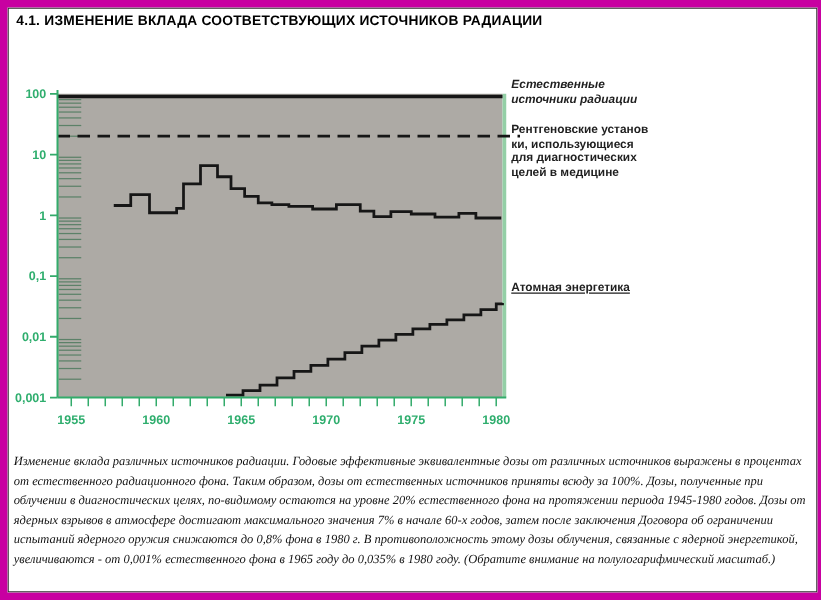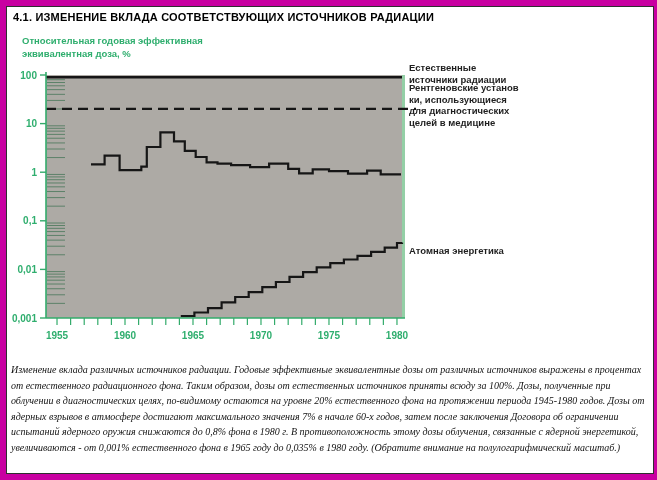--- a/index.html
+++ b/index.html
@@ -27,40 +27,38 @@
     position:absolute;left:16px;top:28px;
     font-size:9.5px;font-weight:bold;color:#2fae6e;
     line-height:13px;white-space:pre-line;
   }
   svg.chart{position:absolute;left:0;top:0;}
   .lg{
     position:absolute;left:403px;
     font-size:9.5px;font-weight:bold;color:#1f1f1f;
     line-height:11.5px;white-space:pre-line;
   }
-  .lg-natural{top:56px;}
-  .lg-xray{top:76px;}
+  .lg-natural{top:56px;font-style:italic;}
+  .lg-xray{top:92px;}
   .lg-explosions{top:158px;}
-  .lg-atomic{top:239px;}
+  .lg-atomic{top:219px;text-decoration:underline;}
   .caption{
     position:absolute;left:5px;top:356px;width:643px;
     font-family:"Liberation Serif",serif;font-style:italic;
     font-size:10px;line-height:15.6px;color:#111;
   }
 </style>
 </head>
 <body>
 
 <div class="page">
   <div class="frame"></div>
 
   <div class="title">4.1. ИЗМЕНЕНИЕ ВКЛАДА СООТВЕТСТВУЮЩИХ ИСТОЧНИКОВ РАДИАЦИИ</div>
 
-  <div class="ylabel">Относительная годовая эффективная
-эквивалентная доза, %</div>
 
   <svg class="chart" id="chart-svg" width="655" height="345">
       <rect x="40" y="69" width="356" height="243" fill="#adaaa5"></rect>
       <line x1="41" y1="297.3699422107305" x2="59" y2="297.3699422107305" stroke="#4e7a5e" stroke-width="1" opacity="0.85"></line>
       <line x1="41" y1="288.8119070206244" x2="59" y2="288.8119070206244" stroke="#4e7a5e" stroke-width="1" opacity="0.85"></line>
       <line x1="41" y1="282.73988442146106" x2="59" y2="282.73988442146106" stroke="#4e7a5e" stroke-width="1" opacity="0.85"></line>
       <line x1="41" y1="278.0300577892695" x2="59" y2="278.0300577892695" stroke="#4e7a5e" stroke-width="1" opacity="0.85"></line>
       <line x1="41" y1="274.18184923135493" x2="59" y2="274.18184923135493" stroke="#4e7a5e" stroke-width="1" opacity="0.85"></line>
       <line x1="41" y1="270.9282352553071" x2="59" y2="270.9282352553071" stroke="#4e7a5e" stroke-width="1" opacity="0.85"></line>
       <line x1="41" y1="268.1098266321915" x2="59" y2="268.1098266321915" stroke="#4e7a5e" stroke-width="1" opacity="0.85"></line>

